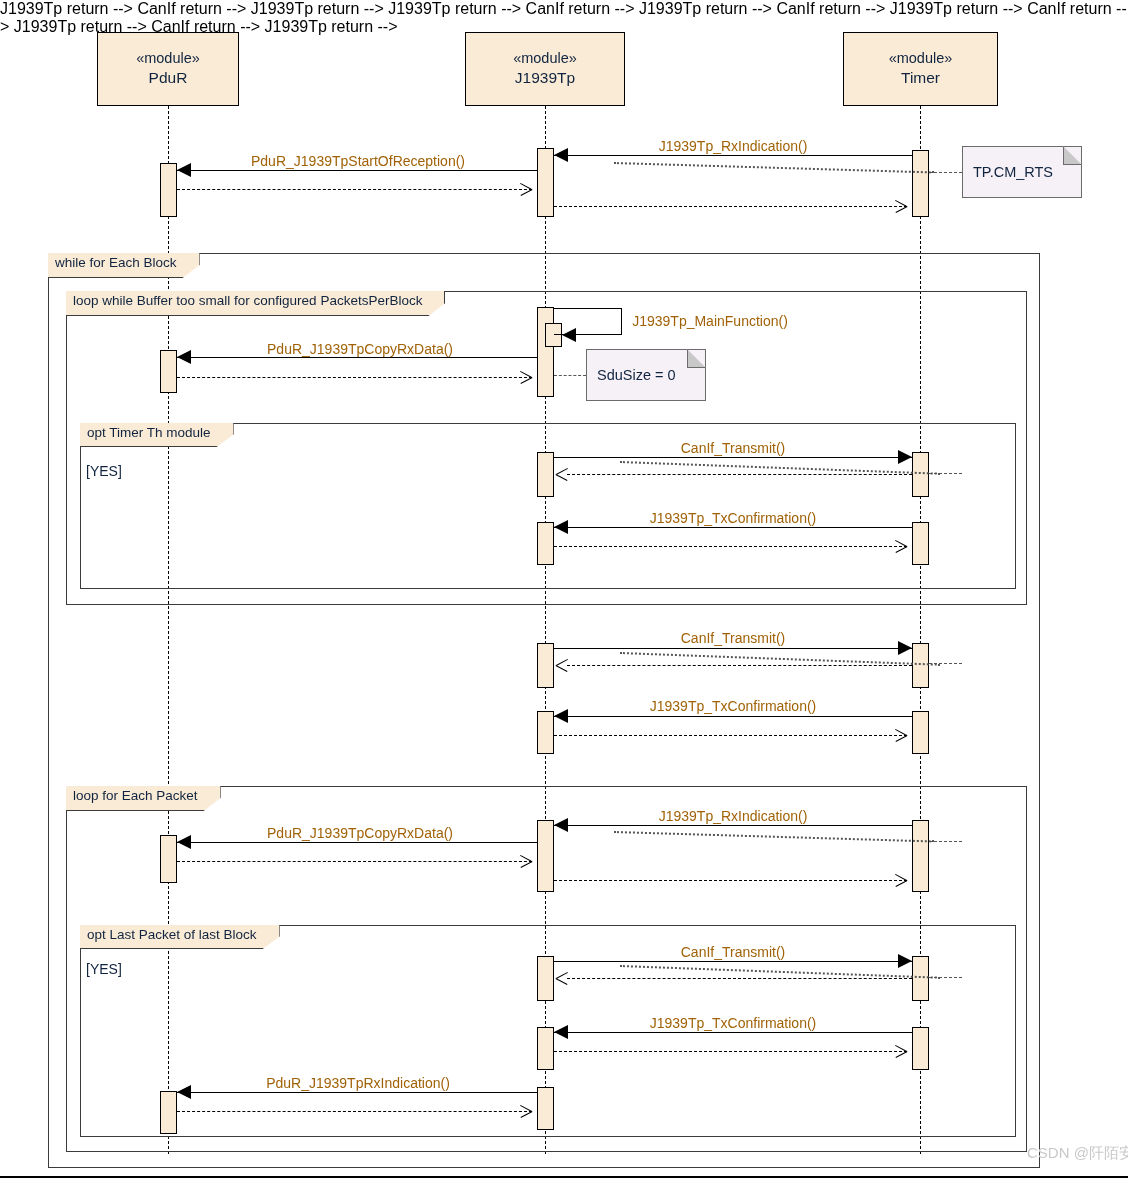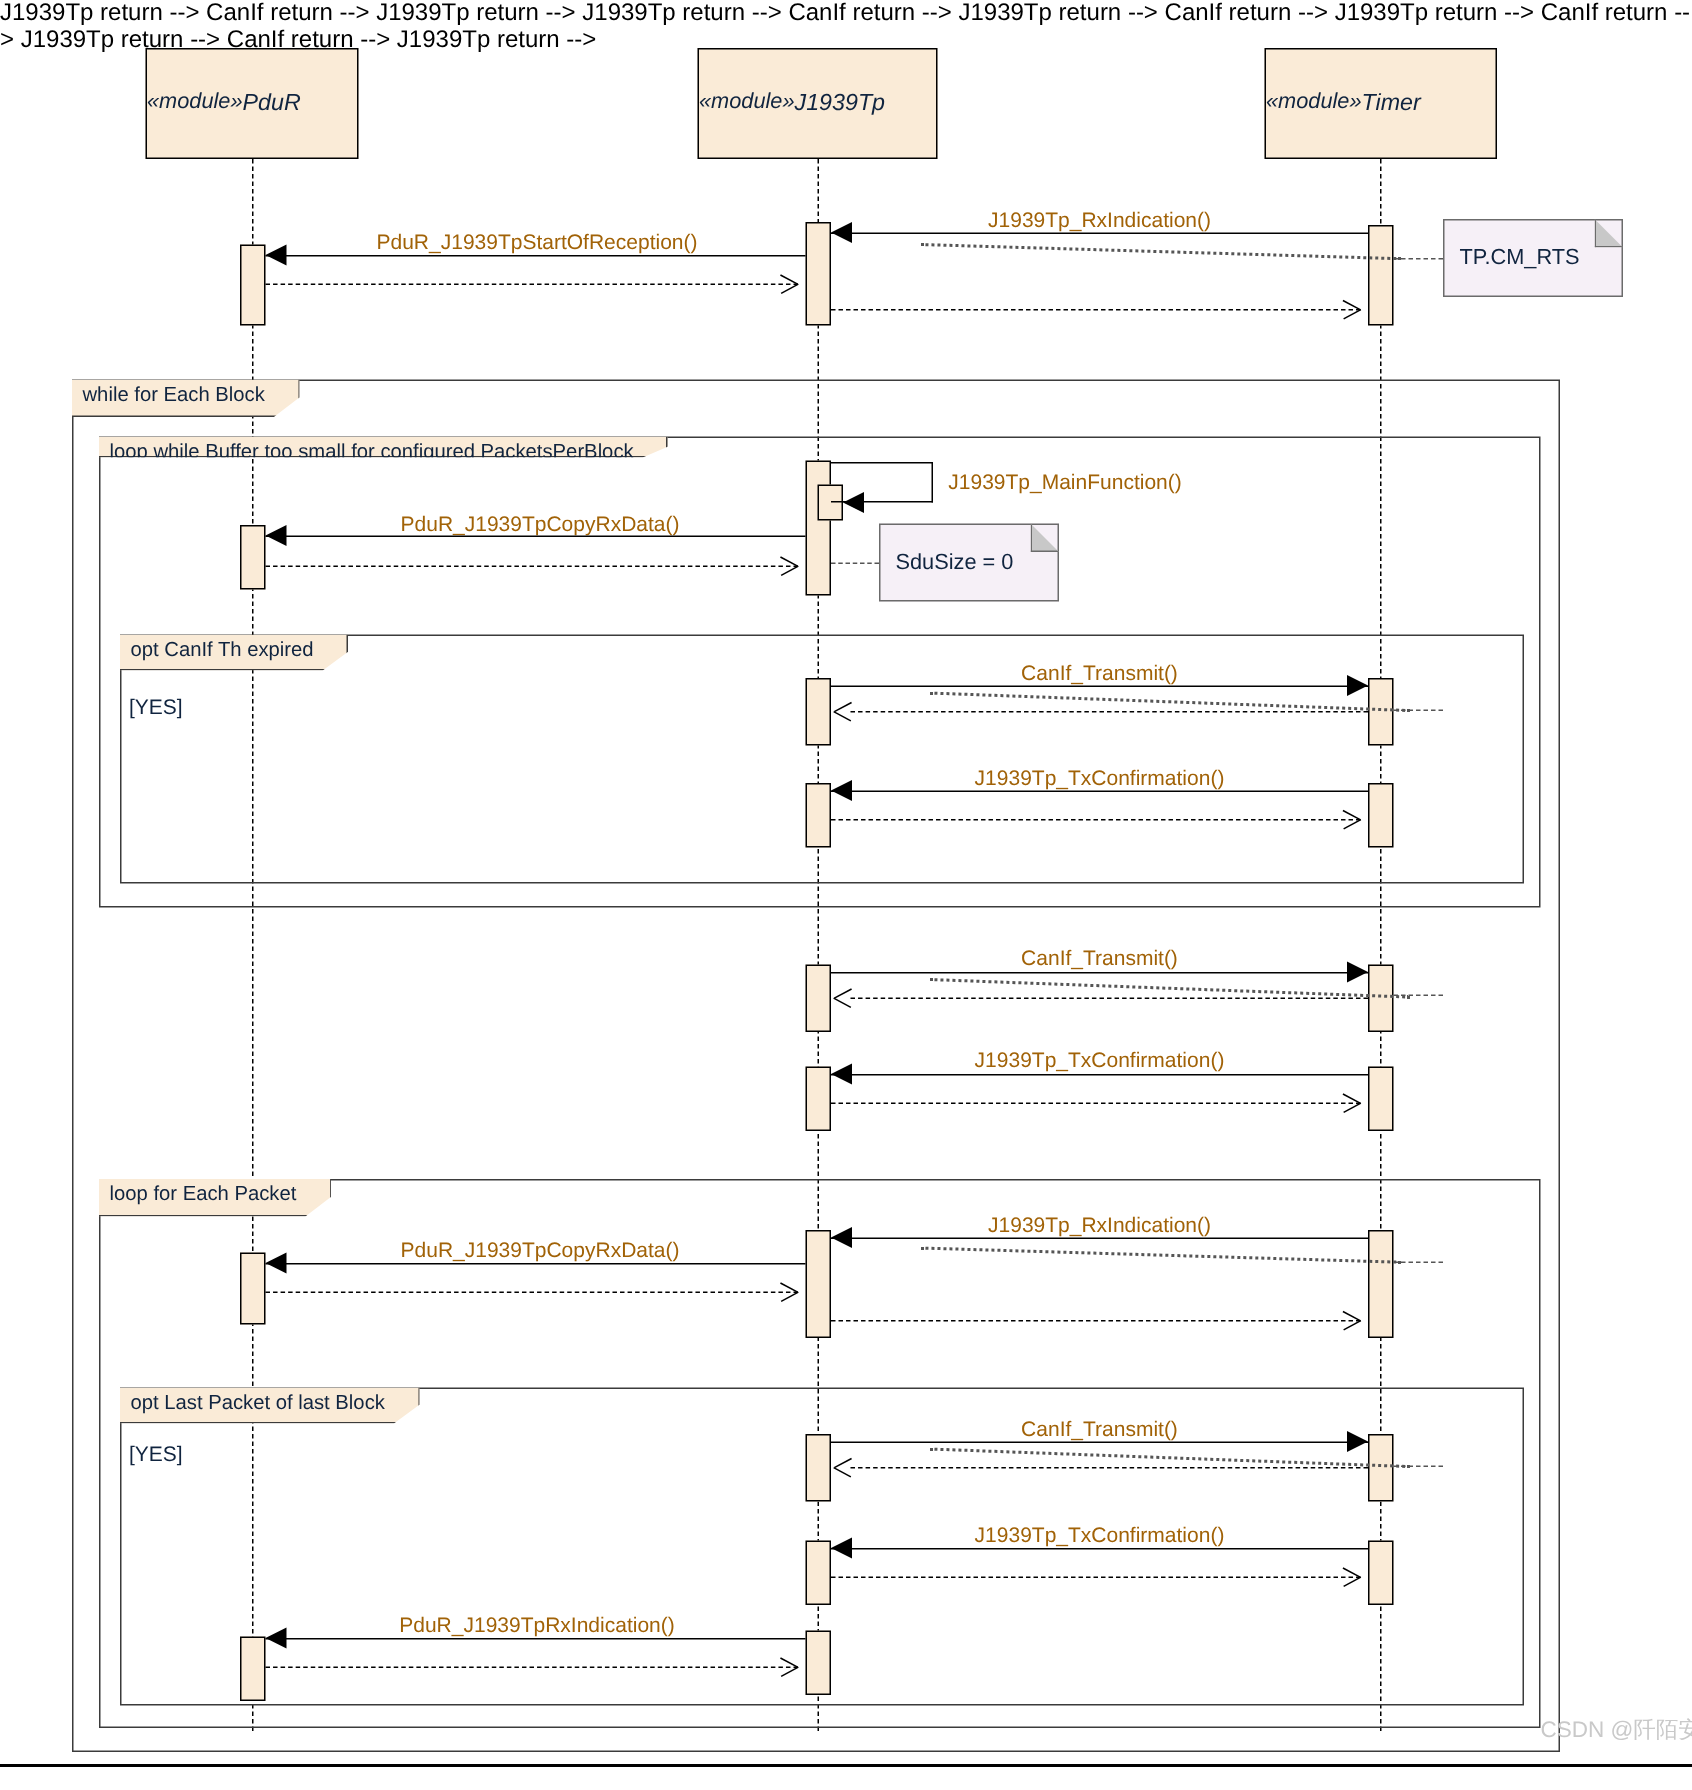--- a/index.html
+++ b/index.html
@@ -1,22 +1,22 @@
 <!DOCTYPE html>
 <html><head>
 <meta charset="utf-8">
 <style>
   html,body{margin:0;padding:0;background:#ffffff;}
   body{font-family:"Liberation Sans","DejaVu Sans",sans-serif;}
   #canvas{position:relative;width:1128px;height:1193px;background:#ffffff;overflow:hidden;}
 
   
   .participant{position:absolute;background:#faebd7;border:1.6px solid #000;
-    display:flex;align-items:center;justify-content:flex-start;
-    font-size:15px;color:#10243f;line-height:1.35;box-sizing:border-box;font-style:italic;}
+    display:flex;flex-direction:column;align-items:center;justify-content:center;
+    font-size:15px;color:#10243f;line-height:1.35;box-sizing:border-box;}
   .participant .stereo{font-size:14.5px;}
   .participant .pname{font-size:15.5px;}
 
   
   .lifeline{position:absolute;width:0;border-left:1.4px dashed #000;}
 
   
   .activation{position:absolute;background:#faebd7;border:1.3px solid #000;box-sizing:border-box;}
 
   
@@ -85,25 +85,25 @@
   <div class="lifeline" style="left:545px;top:106px;height:1048px;"></div>
   <div class="lifeline" style="left:920px;top:106px;height:1048px;"></div>
 
   
   
   <div class="frag" style="left:48px;top:253px;width:992px;height:915px;"></div>
   <div class="fraglabel" style="left:48px;top:253px;height:25px;">while for Each Block</div>
 
   
   <div class="frag" style="left:66px;top:291px;width:961px;height:314px;"></div>
-  <div class="fraglabel" style="left:66px;top:291px;height:14px;">loop while Buffer too small for configured PacketsPerBlock</div>
+  <div class="fraglabel" style="left:66px;top:291px;height:25px;">loop while Buffer too small for configured PacketsPerBlock</div>
 
   
   <div class="frag" style="left:80px;top:423px;width:936px;height:166px;"></div>
-  <div class="fraglabel" style="left:80px;top:423px;height:24px;">opt CanIf Th expired</div>
+  <div class="fraglabel" style="left:80px;top:423px;height:24px;">opt Timer Th module</div>
   <div class="fragcond" style="left:86px;top:463px;">[YES]</div>
 
   
   <div class="frag" style="left:66px;top:786px;width:961px;height:366px;"></div>
   <div class="fraglabel" style="left:66px;top:786px;height:25px;">loop for Each Packet</div>
 
   
   <div class="frag" style="left:80px;top:925px;width:936px;height:212px;"></div>
   <div class="fraglabel" style="left:80px;top:925px;height:24px;">opt Last Packet of last Block</div>
   <div class="fragcond" style="left:86px;top:961px;">[YES]</div>

